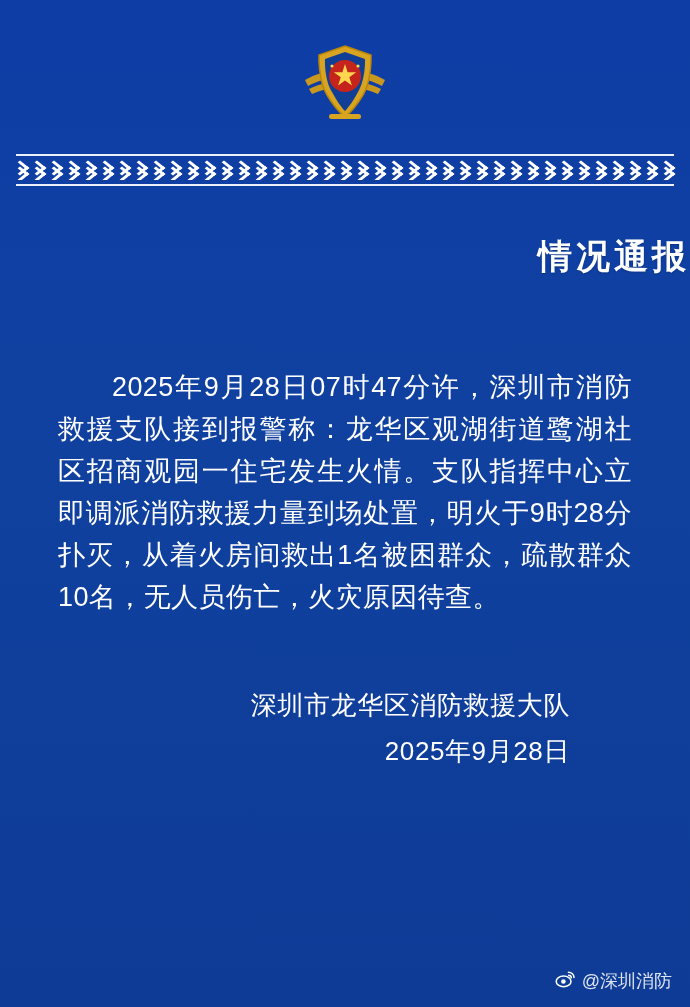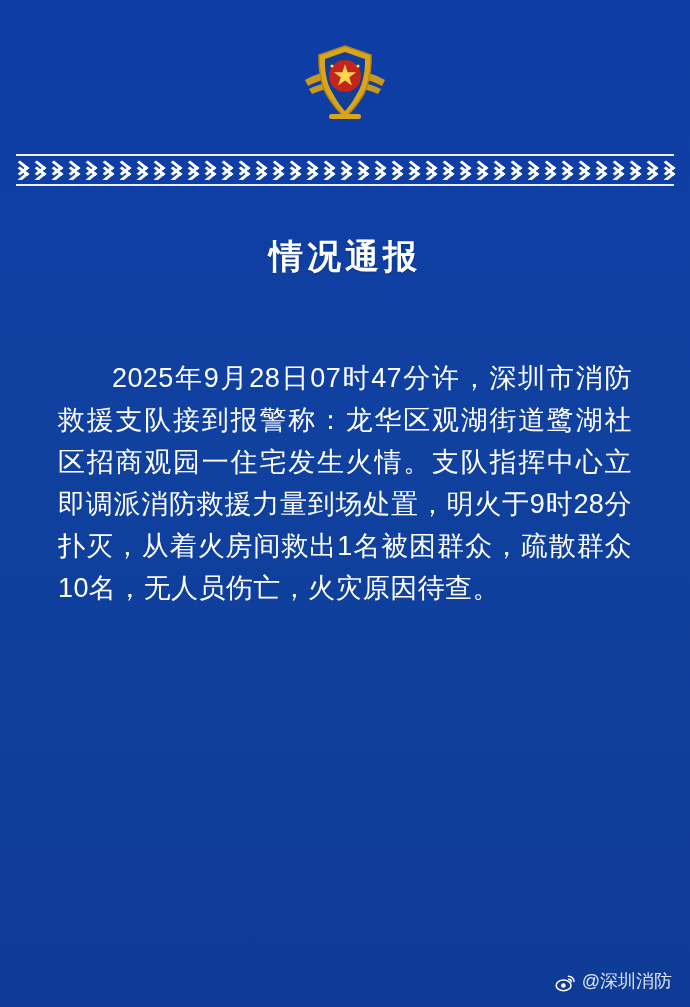--- a/index.html
+++ b/index.html
@@ -86,26 +86,26 @@
     position: absolute;
     left: 0; top: 8px;
     width: 9px; height: 9px;
     border-bottom: 3px solid #ffffff;
     border-right: 3px solid #ffffff;
     transform: rotate(-45deg) skew(6deg,6deg);
   }
 
   
   .doc-title {
-    text-align: center;
+    text-align: right;
     font-size: 34px;
     font-weight: bold;
     letter-spacing: 4px;
     margin-top: 42px;
-    margin-bottom: 0;
+    margin-bottom: 9px;
     text-shadow: 0 1px 2px rgba(0,0,0,0.18);
   }
 
   
   .body-wrap {
     padding: 50px 58px 0 58px;
   }
   .body-text {
     font-size: 27px;
     line-height: 42px;
@@ -126,21 +126,21 @@
   }
 
   .spacer { flex: 1 1 auto; }
 
   
   .watermark {
     position: absolute;
     right: 18px;
     bottom: 14px;
     display: flex;
-    align-items: flex-end;
+    align-items: flex-start;
     gap: 7px;
     font-size: 18px;
     color: rgba(255,255,255,0.86);
   }
   .wb-icon {
     width: 20px; height: 20px;
     display: inline-block;
     position: relative;
   }
 </style>
@@ -220,20 +220,24 @@
         <span class="chev"></span>
     </div>
     <div class="rule bottom"></div>
   </div>
 
   <div class="doc-title">情况通报</div>
 
   <div class="body-wrap">
     <p class="body-text">2025年9月28日07时47分许，深圳市消防救援支队接到报警称：龙华区观湖街道鹭湖社区招商观园一住宅发生火情。支队指挥中心立即调派消防救援力量到场处置，明火于9时28分扑灭，从着火房间救出1名被困群众，疏散群众10名，无人员伤亡，火灾原因待查。</p>
 
+    <div class="sign-block">
+      <div>深圳市龙华区消防救援大队</div>
+      <div>2025年9月28日</div>
+    </div>
   </div>
 
   <div class="spacer"></div>
 
   <div class="watermark">
     <span class="wb-icon">
       <svg width="20" height="20" viewBox="0 0 20 20" aria-hidden="true">
         <ellipse cx="8.6" cy="12.4" rx="7.4" ry="5.4" fill="none" stroke="#ffffff" stroke-width="1.5"></ellipse>
         <circle cx="8.4" cy="12.5" r="2.3" fill="#ffffff"></circle>
         <path d="M13.4 3.2 C16.6 3.2 19 5.6 19 8.6" fill="none" stroke="#ffffff" stroke-width="1.5" stroke-linecap="round"></path>

